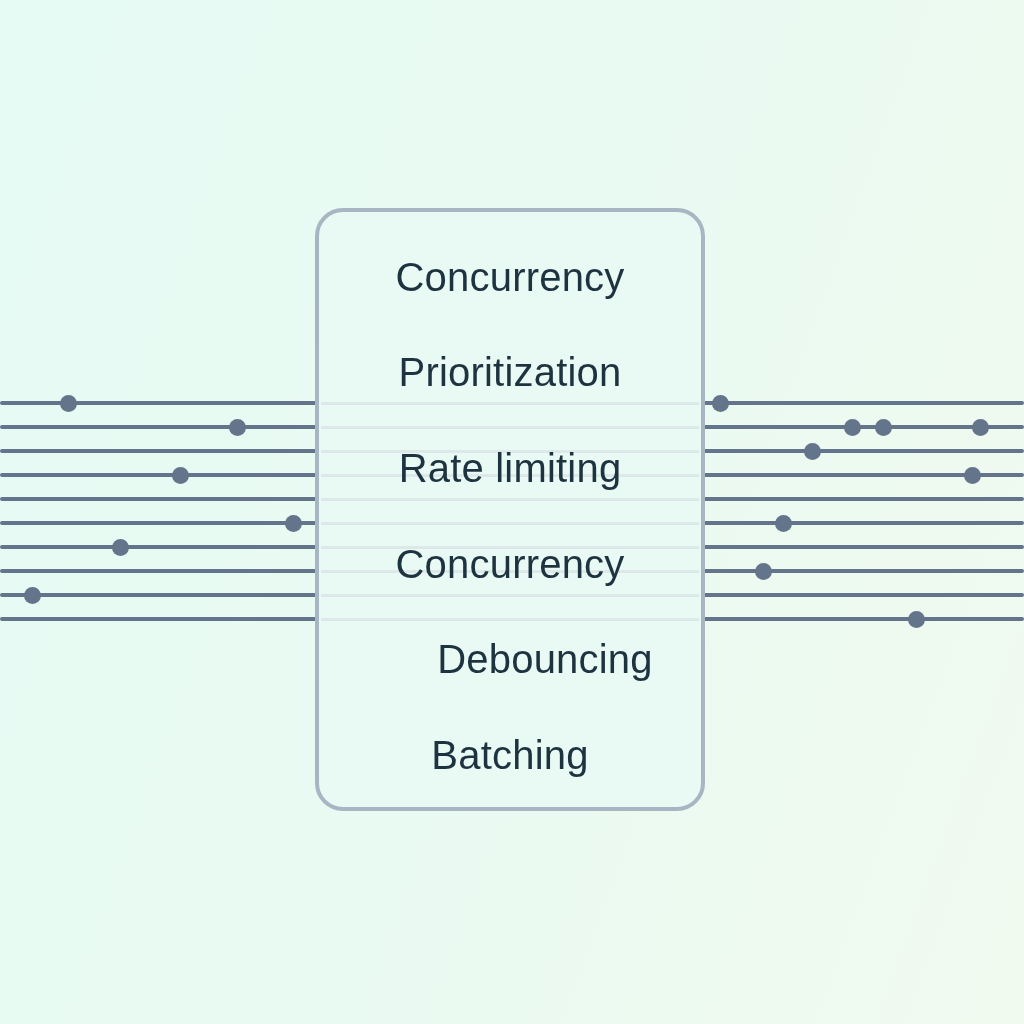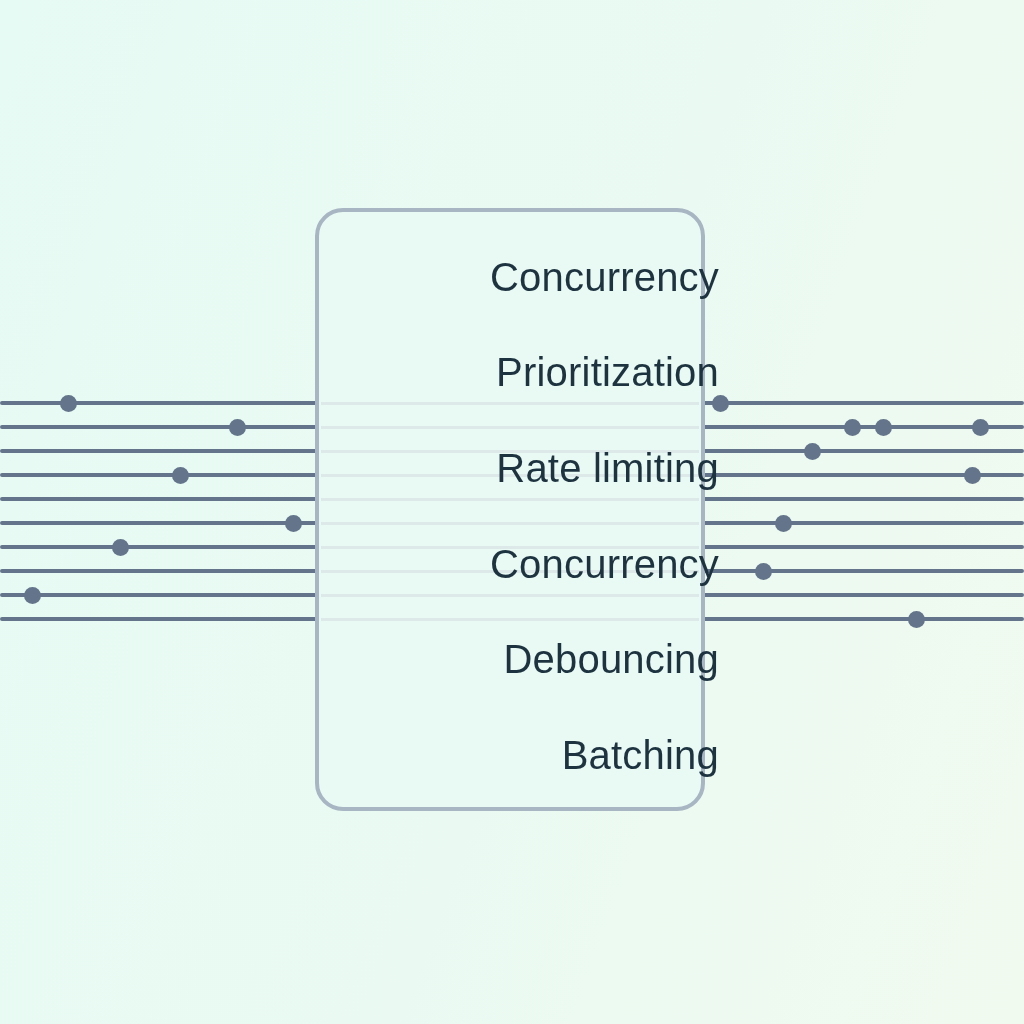--- a/index.html
+++ b/index.html
@@ -34,23 +34,23 @@
     left: 315px; top: 208px;
     width: 390px; height: 603px;
     box-sizing: border-box;
     border-radius: 28px;
     border: 4px solid #a8b5c2;
     background: #e8faf3;
     z-index: 2;
   }
   .card-label {
     position: absolute;
-    left: 329px;
+    left: 315px;
     width: 390px;
-    text-align: right;
+    text-align: center;
     font-size: 40px;
     font-weight: 500;
     letter-spacing: 0.2px;
     line-height: 48px;
     z-index: 4;
   }
 </style>
 </head>
 <body>
 
@@ -86,21 +86,21 @@
       <div class="trace-line" style="left: 0px; width: 317px; top: 617px; background: rgb(100, 116, 139);"></div>
       <div class="trace-line" style="left: 703px; width: 321px; top: 617px; background: rgb(100, 116, 139);"></div>
       <div class="faint-line" style="left: 321px; width: 378px; top: 618px; background: rgb(221, 233, 233);"></div>
     </div>
   <div id="concepts-card"></div>
   <div id="labels-layer">
       <div class="card-label" style="top: 253px; color: rgb(30, 51, 64);">Concurrency</div>
       <div class="card-label" style="top: 348px; color: rgb(30, 51, 64);">Prioritization</div>
       <div class="card-label" style="top: 444px; color: rgb(30, 51, 64);">Rate limiting</div>
       <div class="card-label" style="top: 540px; color: rgb(30, 51, 64);">Concurrency</div>
-      <div class="card-label" style="top: 635px; color: rgb(30, 51, 64);">Debouncing</div>
+      <div class="card-label" style="top: 635px; color: rgb(30, 51, 64); margin-left: 35px;">Debouncing</div>
       <div class="card-label" style="top: 731px; color: rgb(30, 51, 64);">Batching</div>
     </div>
   <div id="dots-layer">
       <div class="trace-dot" style="left: 59.5px; top: 394.5px; background: rgb(100, 116, 139);"></div>
       <div class="trace-dot" style="left: 228.5px; top: 418.5px; background: rgb(100, 116, 139);"></div>
       <div class="trace-dot" style="left: 171.5px; top: 466.5px; background: rgb(100, 116, 139);"></div>
       <div class="trace-dot" style="left: 284.5px; top: 514.5px; background: rgb(100, 116, 139);"></div>
       <div class="trace-dot" style="left: 111.5px; top: 538.5px; background: rgb(100, 116, 139);"></div>
       <div class="trace-dot" style="left: 23.5px; top: 586.5px; background: rgb(100, 116, 139);"></div>
       <div class="trace-dot" style="left: 711.5px; top: 394.5px; background: rgb(100, 116, 139);"></div>

